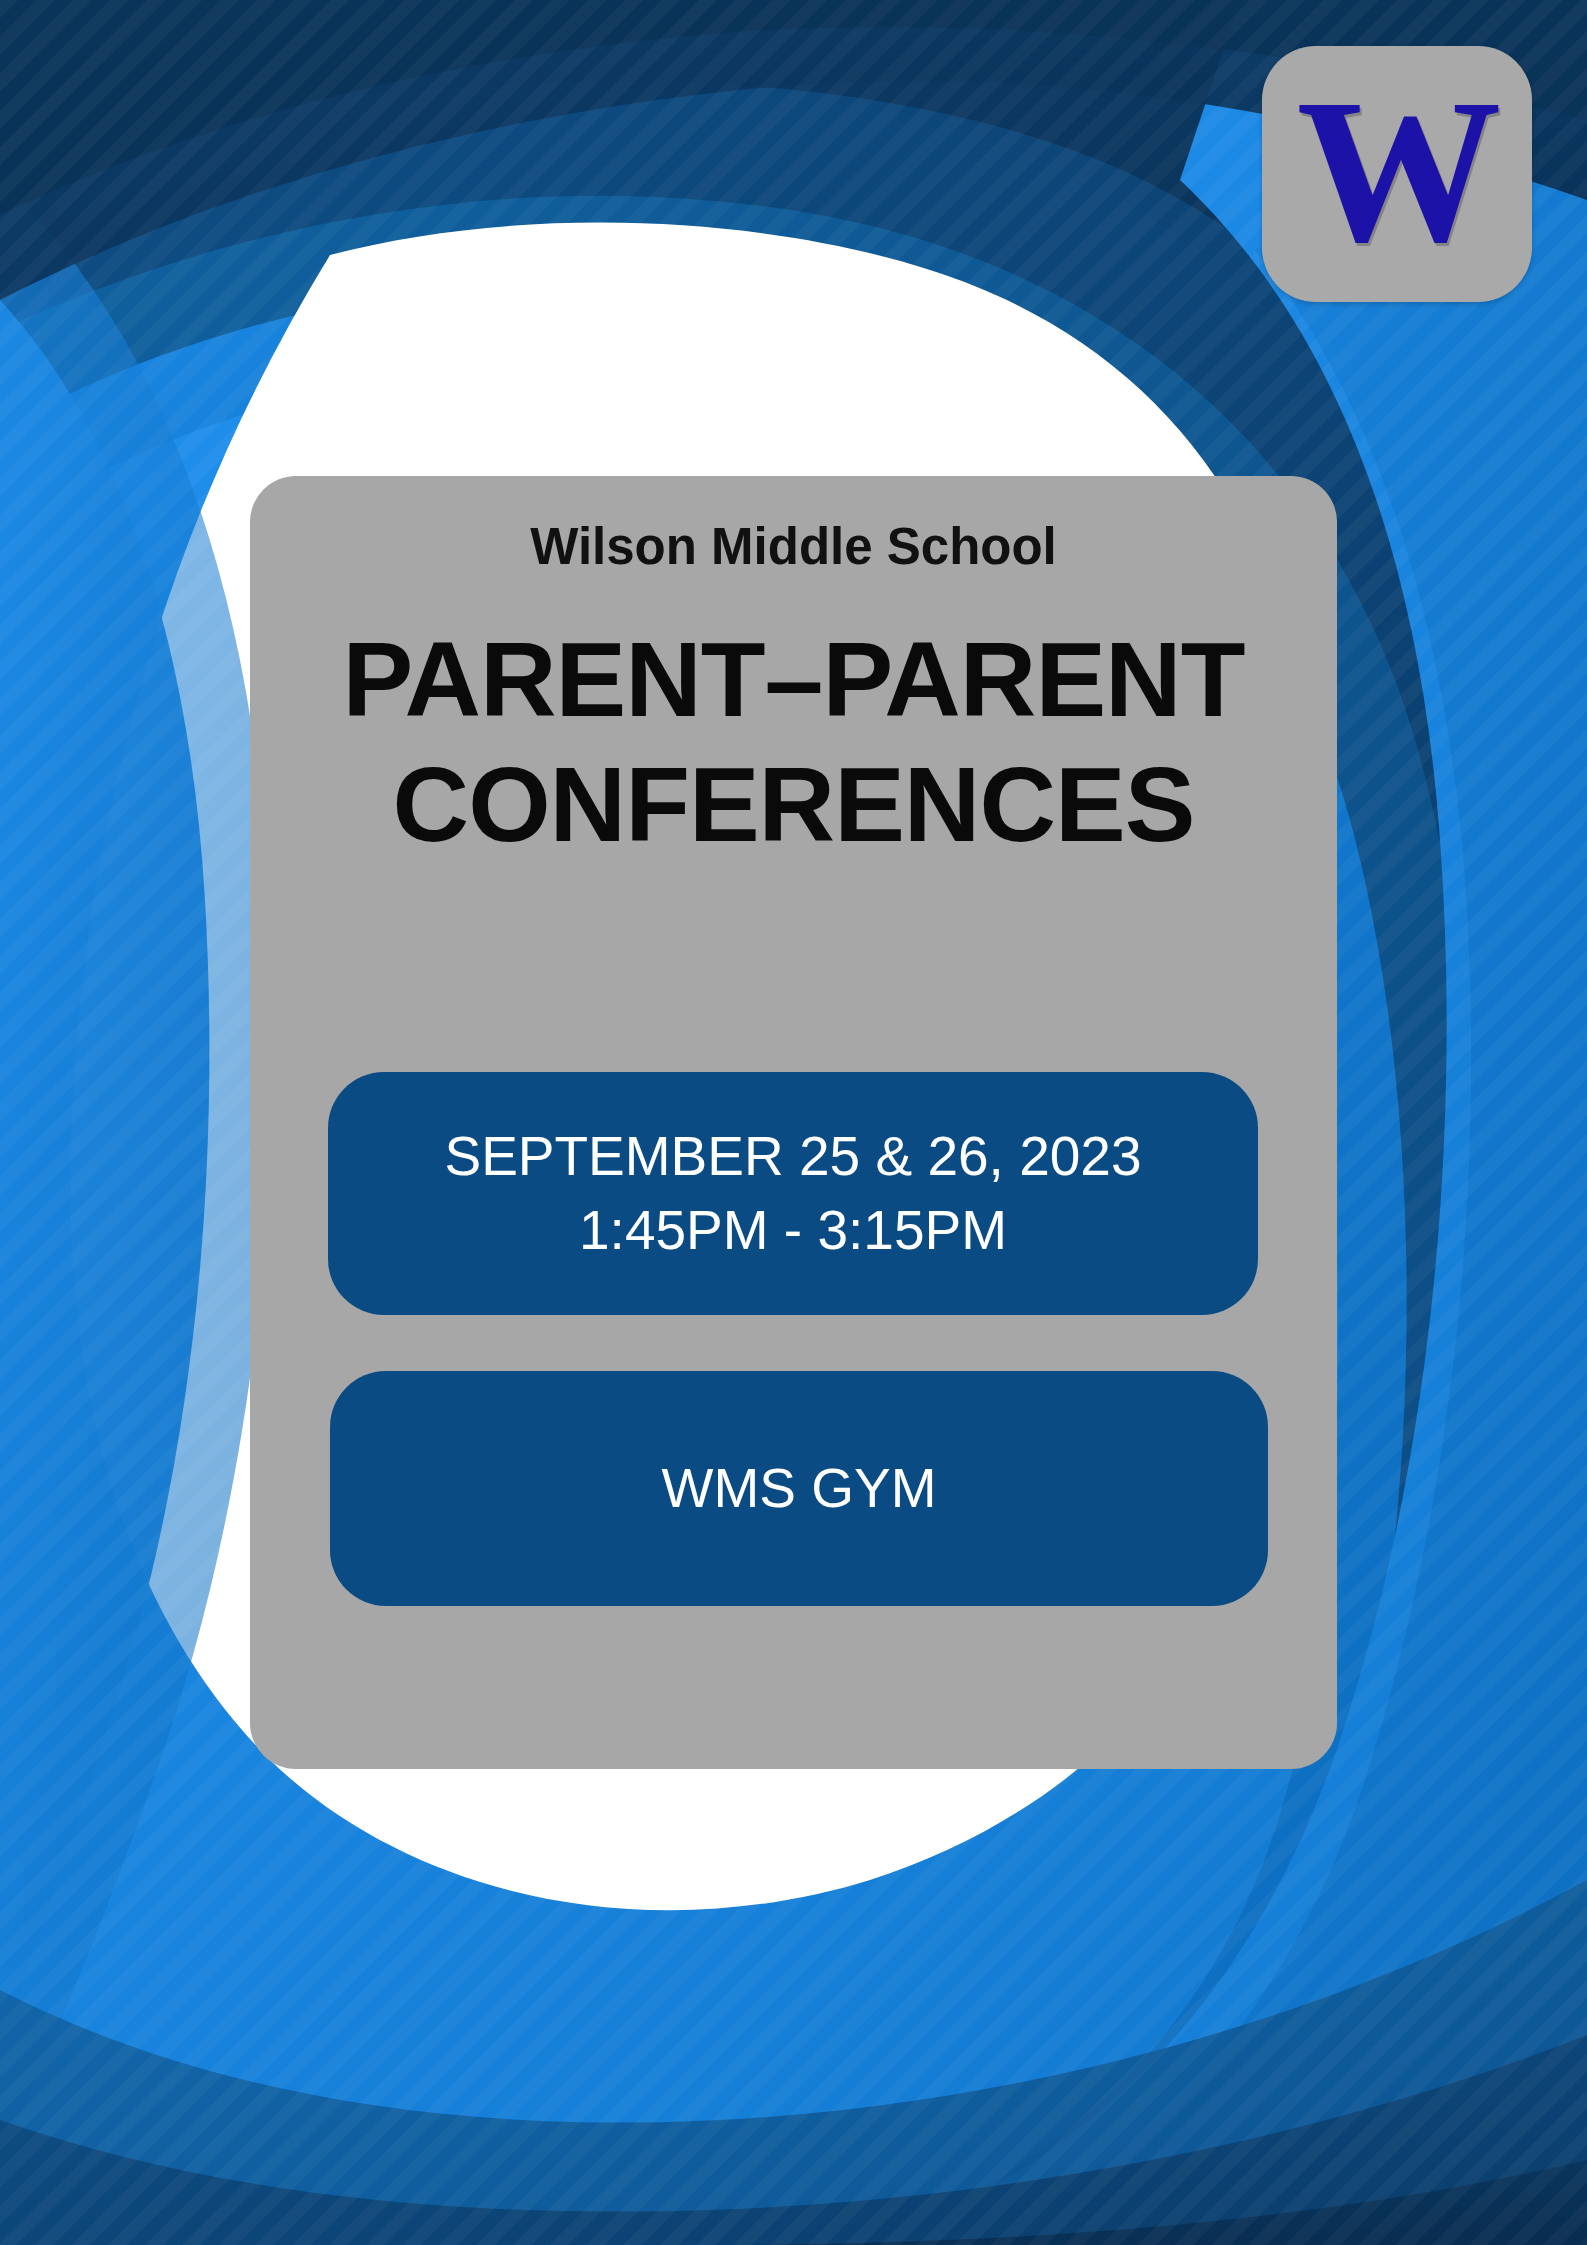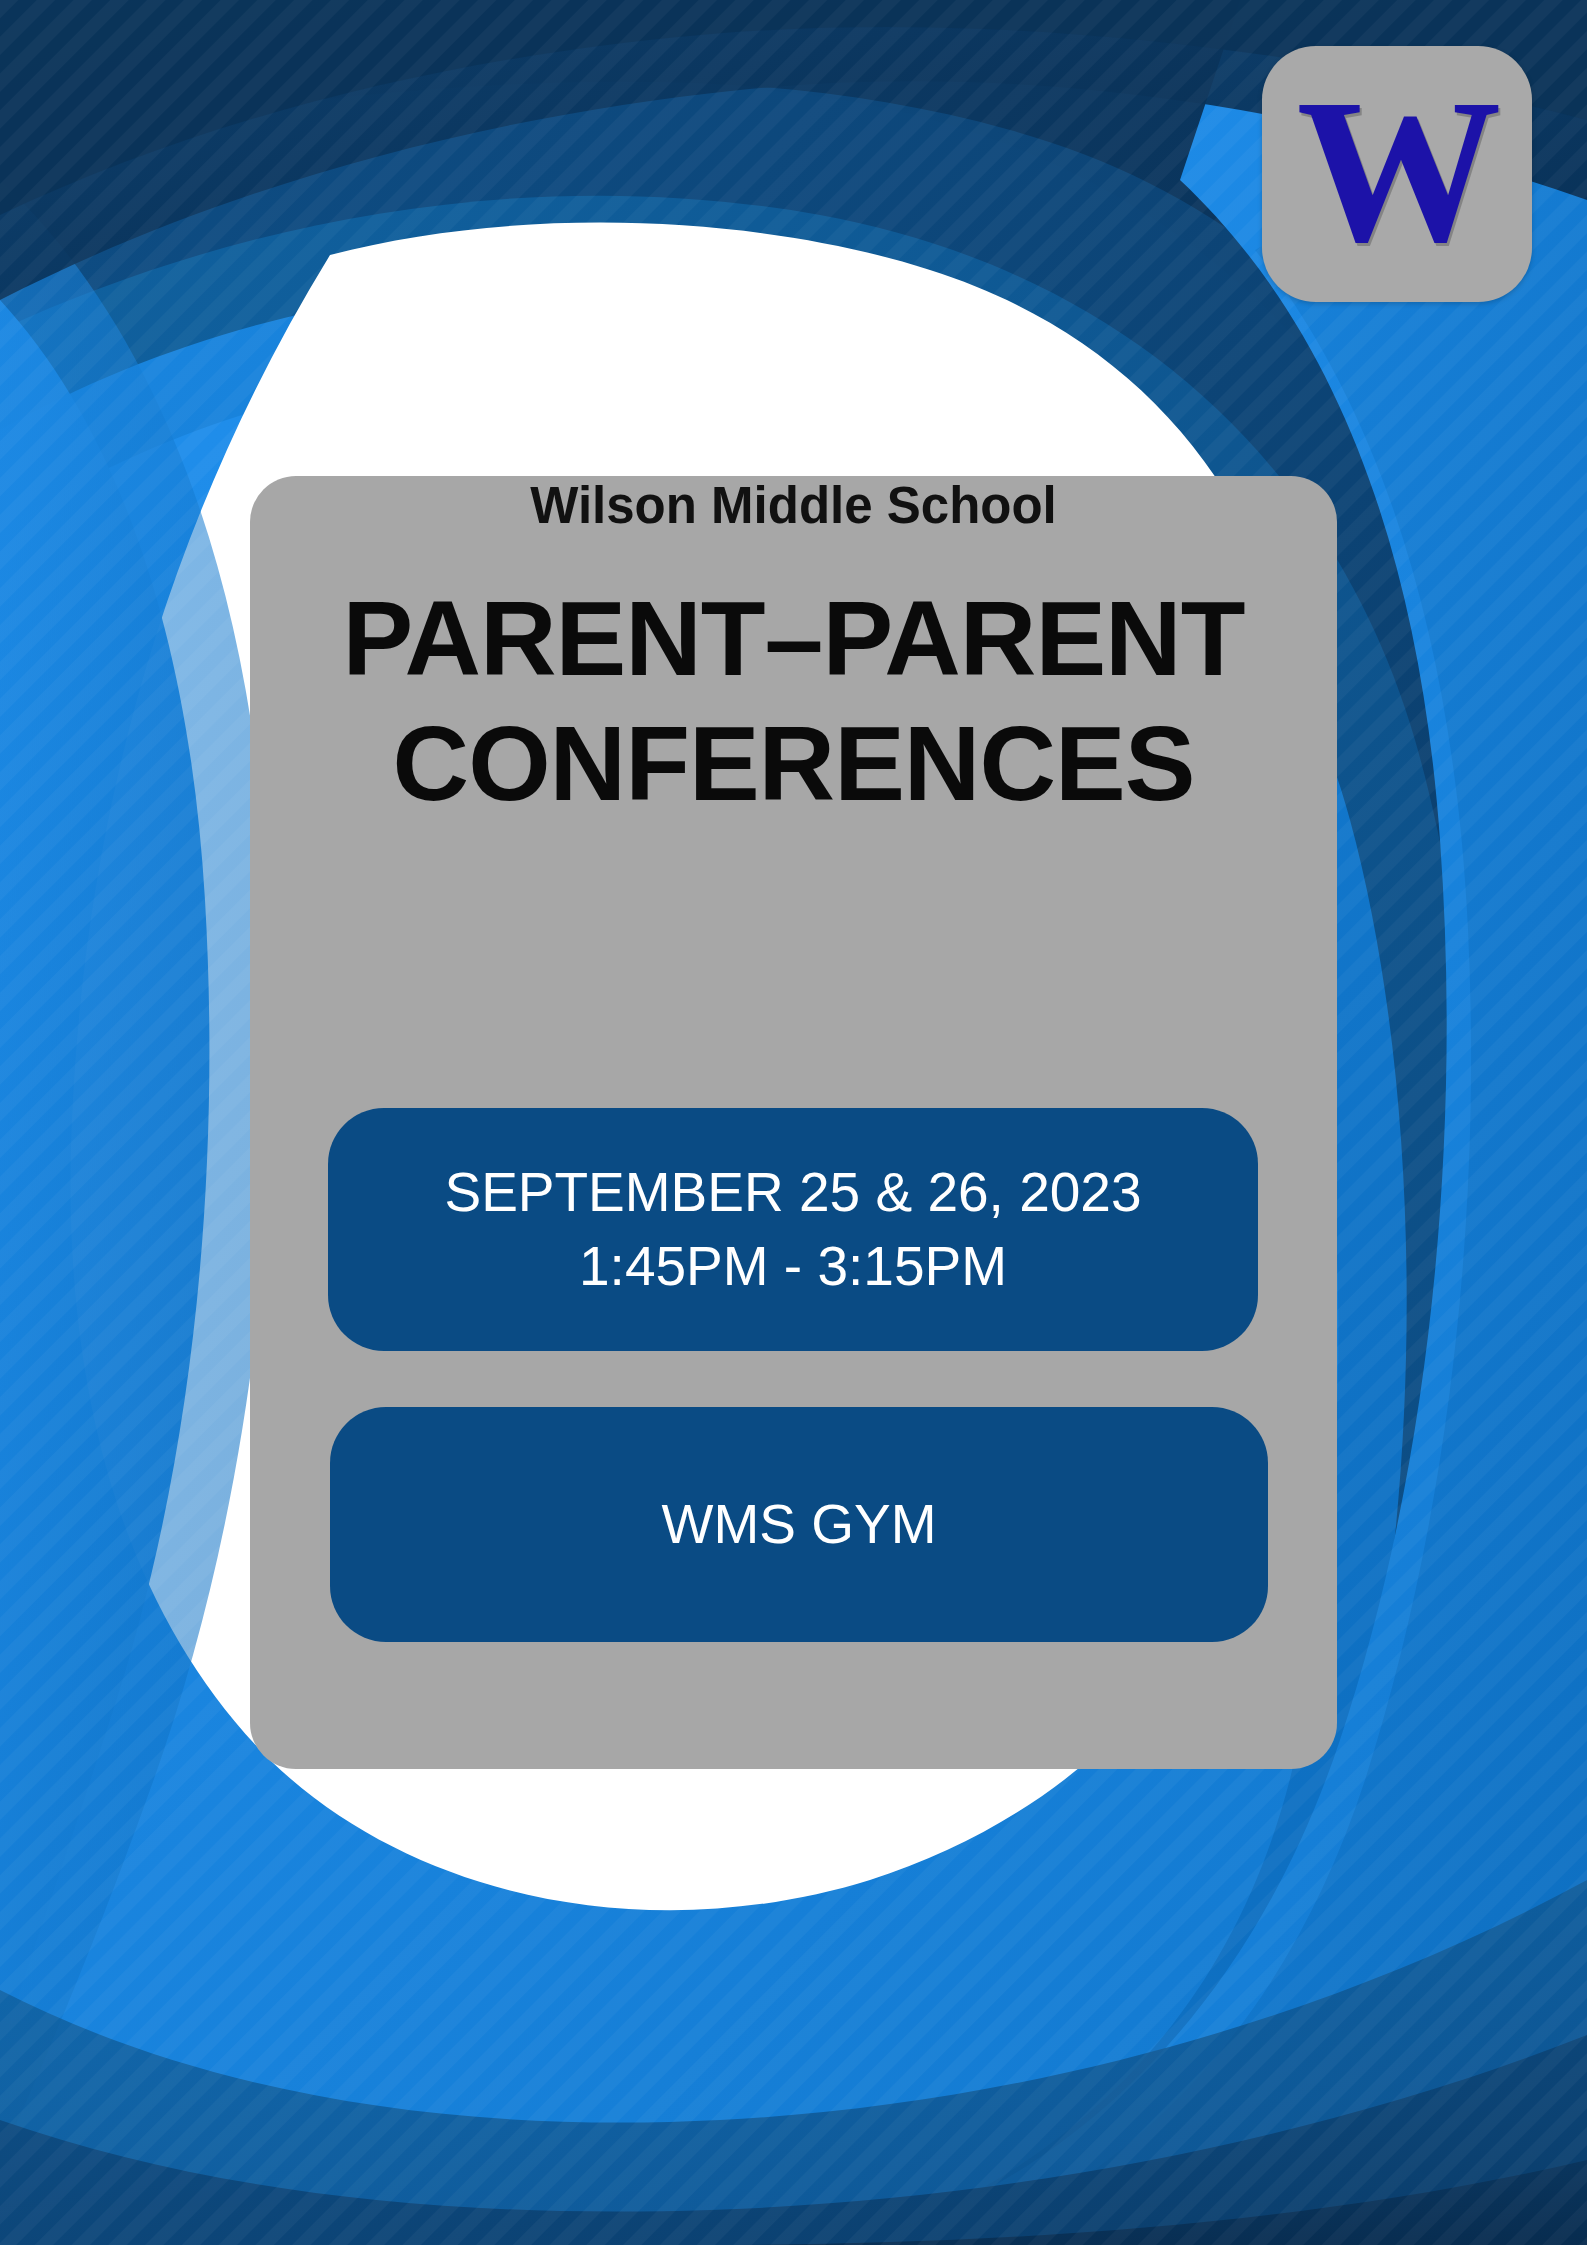--- a/index.html
+++ b/index.html
@@ -64,20 +64,21 @@
     height: 1293px;
     background: #a7a7a7;
     border-radius: 46px;
     box-sizing: border-box;
     padding: 0;
   }
 
   
   #invite {
     margin: 0;
+    padding-top: 41px;
     text-align: center;
     color: #111111;
     font-size: 51px;
     font-weight: bold;
     line-height: 1.17;
     letter-spacing: 0px;
   }
   #invite .line { display: block; }
 
   
@@ -98,21 +99,20 @@
     position: absolute;
     background: #0a4b84;
     border-radius: 56px;
     color: #ffffff;
     display: flex;
     flex-direction: column;
     align-items: center;
     justify-content: center;
     text-align: center;
     box-sizing: border-box;
-    margin-top: 36px;
   }
   .pill .line {
     display: block;
     font-size: 55px;
     font-weight: normal;
     line-height: 1.33;
     letter-spacing: 0px;
     white-space: nowrap;
   }
 

